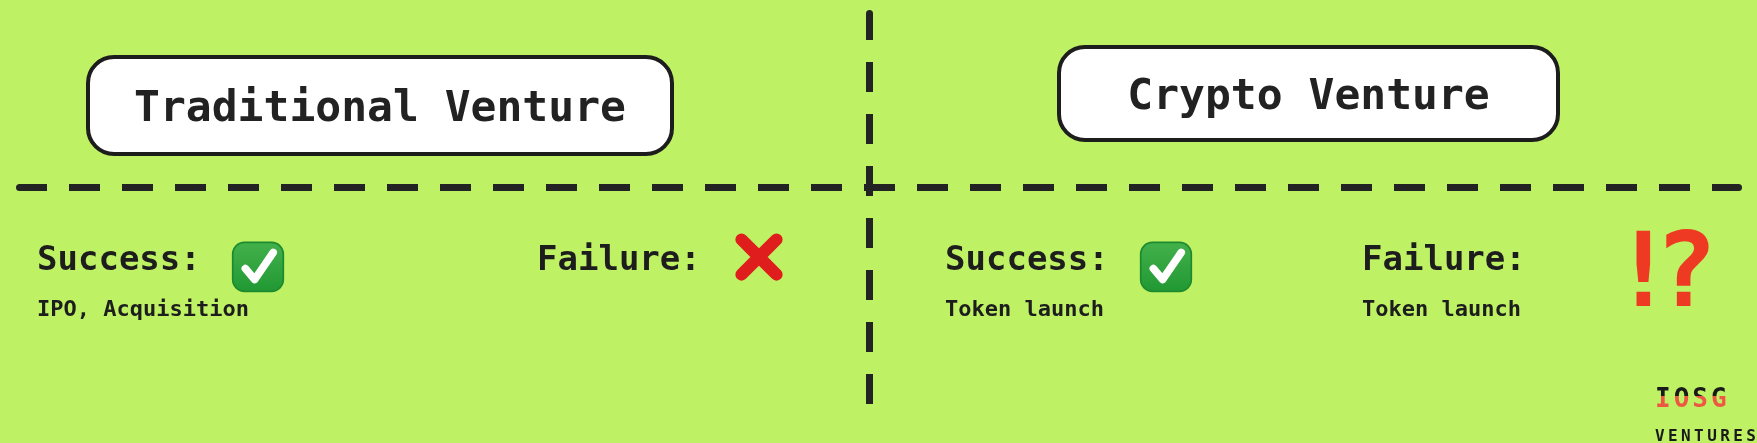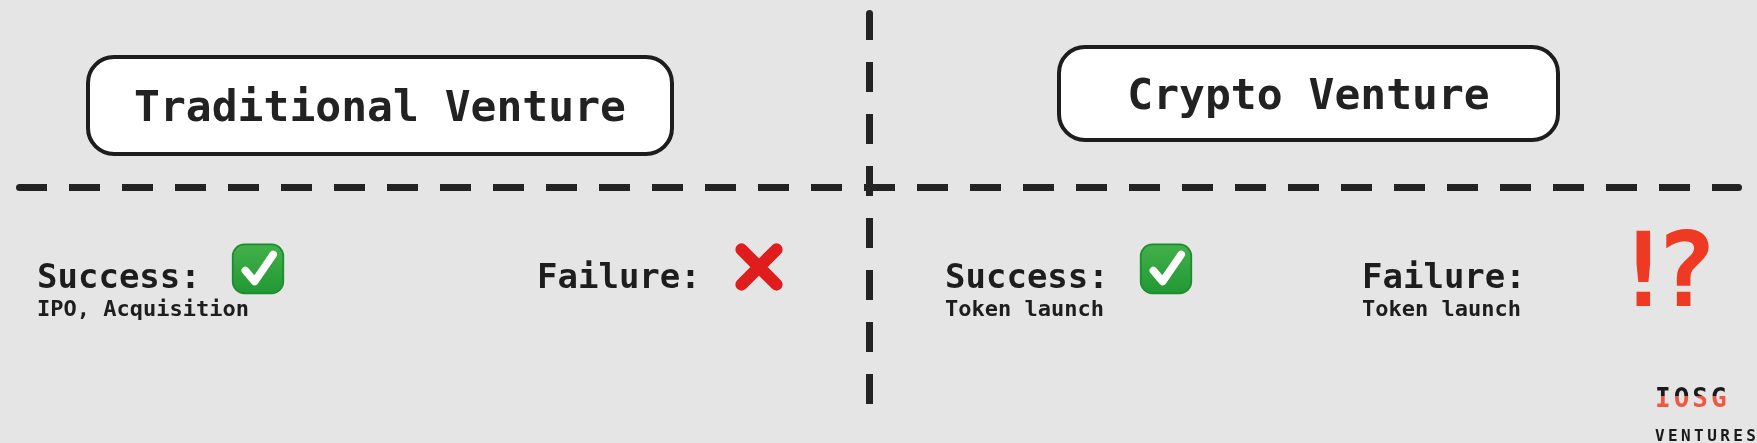--- a/index.html
+++ b/index.html
@@ -1,19 +1,19 @@
 <!DOCTYPE html>
 <html><head>
 <meta charset="utf-8">
 <style>
   html,body{margin:0;padding:0;background:#ffffff;}
   .canvas{
     position:relative;
     width:1757px;height:443px;
-    background:#e5e5e5;
+    background:#bef264;
     overflow:hidden;
     font-family:"DejaVu Sans Mono", monospace;
     color:#1f1f1f;
   }
   
   .vline{
     position:absolute;left:866px;top:10px;width:7px;height:410px;
     background:repeating-linear-gradient(to bottom,#232323 0 30px,transparent 30px 52px);
     border-radius:4px;
   }
@@ -31,21 +31,21 @@
     background:#ffffff;
     box-sizing:border-box;
   }
   .title-box.trad{left:86px;top:55px;width:588px;height:101px;}
   .title-box.crypto{left:1057px;top:45px;width:503px;height:97px;}
   .title-text{
     font-size:43px;font-weight:bold;color:#222;white-space:nowrap;
   }
   
   .cell{position:absolute;top:238px;}
-  .cell .line1{display:flex;align-items:flex-end;gap:30px;height:58px;}
+  .cell .line1{display:flex;align-items:flex-start;gap:30px;height:58px;}
   .cell .lbl{font-size:34px;font-weight:bold;color:#1d1d1d;white-space:nowrap;}
   .cell .line2{font-size:22px;font-weight:bold;color:#1d1d1d;margin-top:0;white-space:nowrap;}
   .cell.trad-success{left:37px;}
   .cell.trad-failure{left:537px;}
   .cell.crypto-success{left:945px;}
   .cell.crypto-failure{left:1362px;}
   .emoji{display:block;}
   
   .interrobang{
     position:absolute;left:1612px;top:218px;

